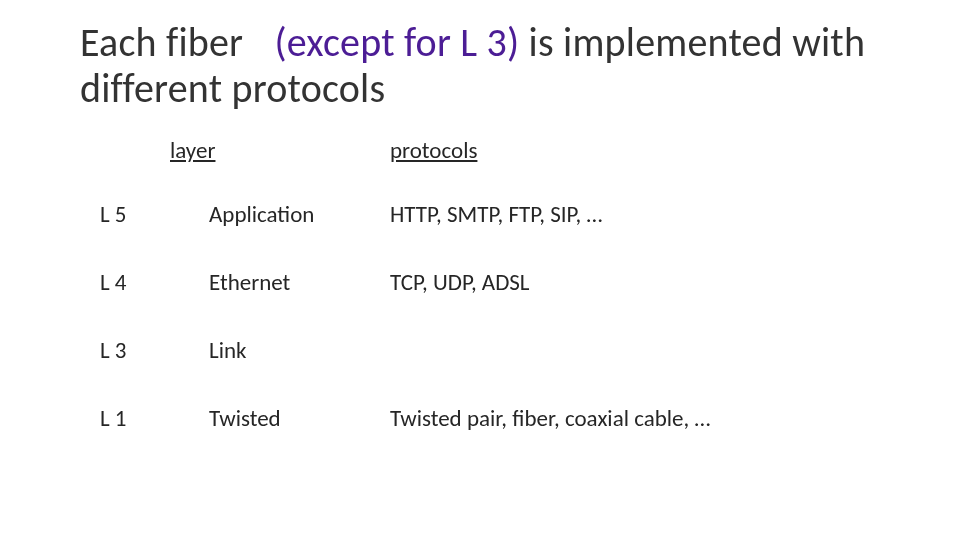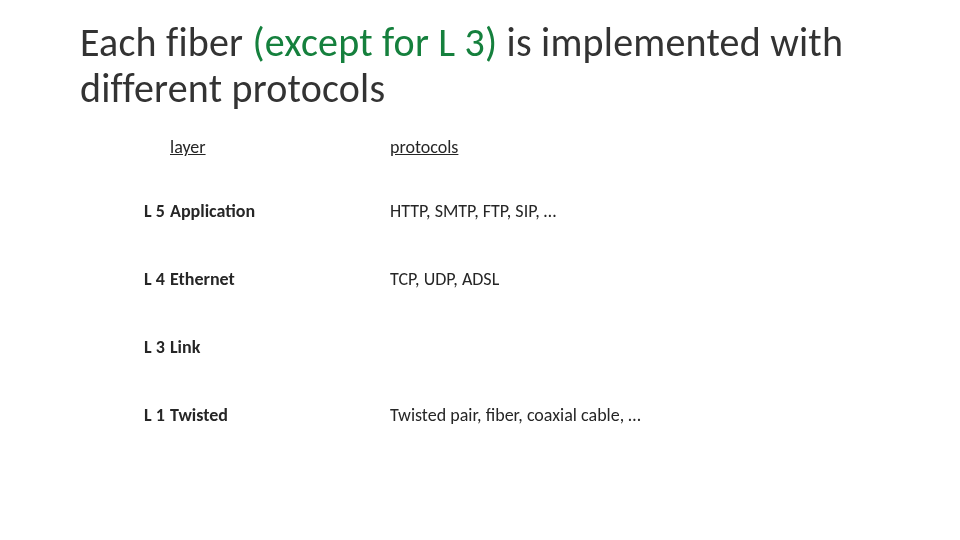--- a/index.html
+++ b/index.html
@@ -5,39 +5,39 @@
     * { margin: 0; padding: 0; box-sizing: border-box; }
     html, body { width: 960px; height: 540px; background: #fff; font-family: "Segoe UI", Calibri, Arial, sans-serif; color: #333; }
     .slide { padding: 20px 80px 0 80px; }
     .title {
       font-size: 40px;
       font-weight: 300;
       line-height: 1.15;
       color: #333;
       letter-spacing: 0.2px;
     }
-    .title .gray { color: #15803d; }
+    .title .gray { color: #4c1d95; margin-left: 22px; }
     .table-wrap {
       margin-top: 24px;
       margin-left: 20px;
     }
     .row {
       display: grid;
       grid-template-columns: 70px 220px 1fr;
       align-items: end;
       height: 68px;
     }
     .header-row {
       height: auto;
       align-items: end;
       margin-bottom: -4px;
     }
-    .cell { font-size: 18px; color: #262626; }
-    .level-label { font-weight: 700; margin-left: 44px; }
-    .bold { font-weight: 700; }
+    .cell { font-size: 23px; color: #262626; }
+    .level-label { font-weight: 400; }
+    .bold { font-weight: 400; margin-left: 39px; }
     .underline { text-decoration: underline; font-weight: 400; }
   </style>
 </head>
 <body>
 
 <div class="slide">
   <h1 class="title">
     <span>Each fiber </span><span class="gray">(except for L 3)</span><span> is implemented with different protocols</span>
   </h1>
 

